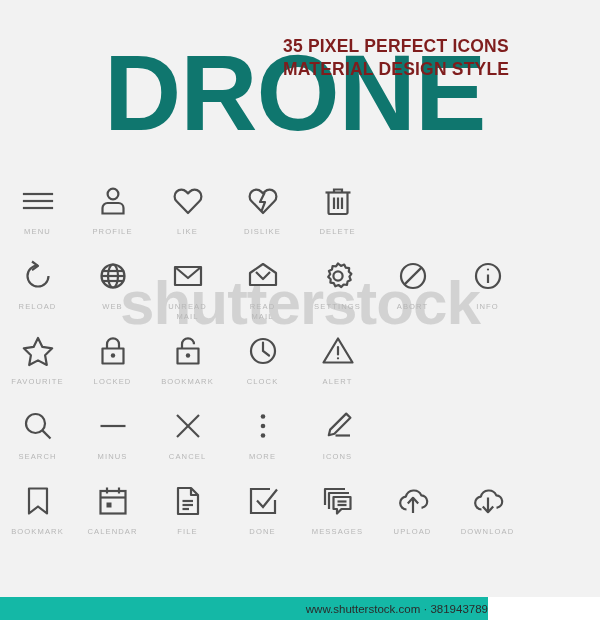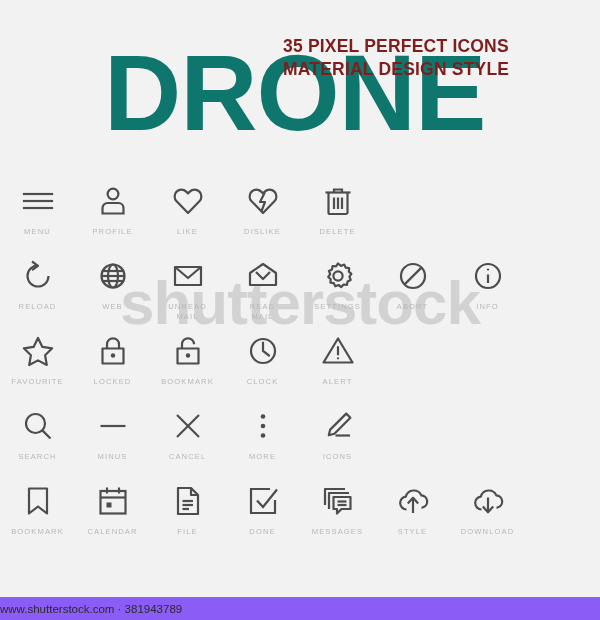--- a/index.html
+++ b/index.html
@@ -119,26 +119,26 @@
     text-align: center;
     white-space: pre-line;
     font-family: "Liberation Sans", sans-serif;
   }
 
   
   .footer {
     position: absolute;
     left: 0;
     top: 597px;
-    width: 600px;
+    width: 488px;
     height: 23px;
-    background: #8b5cf6;
+    background: #14b8a6;
     display: flex;
     align-items: center;
-    justify-content: flex-start;
+    justify-content: flex-end;
   }
   .footer-text {
     font-size: 11.5px;
     color: #2b2b2b;
     letter-spacing: 0px;
     font-family: "Liberation Sans", sans-serif;
   }
 </style>
 </head>
 <body>
@@ -465,21 +465,21 @@
         </div>
 
         <div class="cell">
           <span class="glyph">
             <svg width="34" height="34" viewBox="0 0 34 34" fill="none" stroke="#4d4d4d" stroke-width="2.2" stroke-linejoin="round">
               <path d="M10.5 25.5 a6.5 6.5 0 0 1 -.6 -12.95 a8.2 8.2 0 0 1 15.4 -1.2 a6.2 6.2 0 0 1 1.2 12.2 a6 6 0 0 1 -1 .08"></path>
               <line x1="17" y1="29 " x2="17" y2="14.5" stroke-linecap="butt"></line>
               <polyline points="11.8,19.5 17,13.8 22.2,19.5"></polyline>
             </svg>
           </span>
-          <span class="cap">STYLE</span>
+          <span class="cap">UPLOAD</span>
         </div>
 
         <div class="cell">
           <span class="glyph">
             <svg width="34" height="34" viewBox="0 0 34 34" fill="none" stroke="#4d4d4d" stroke-width="2.2" stroke-linejoin="round">
               <path d="M10.5 25.5 a6.5 6.5 0 0 1 -.6 -12.95 a8.2 8.2 0 0 1 15.4 -1.2 a6.2 6.2 0 0 1 1.2 12.2 a6 6 0 0 1 -1 .08"></path>
               <line x1="17" y1="13.5" x2="17" y2="28" stroke-linecap="butt"></line>
               <polyline points="11.8,22.5 17,28.2 22.2,22.5"></polyline>
             </svg>
           </span>

